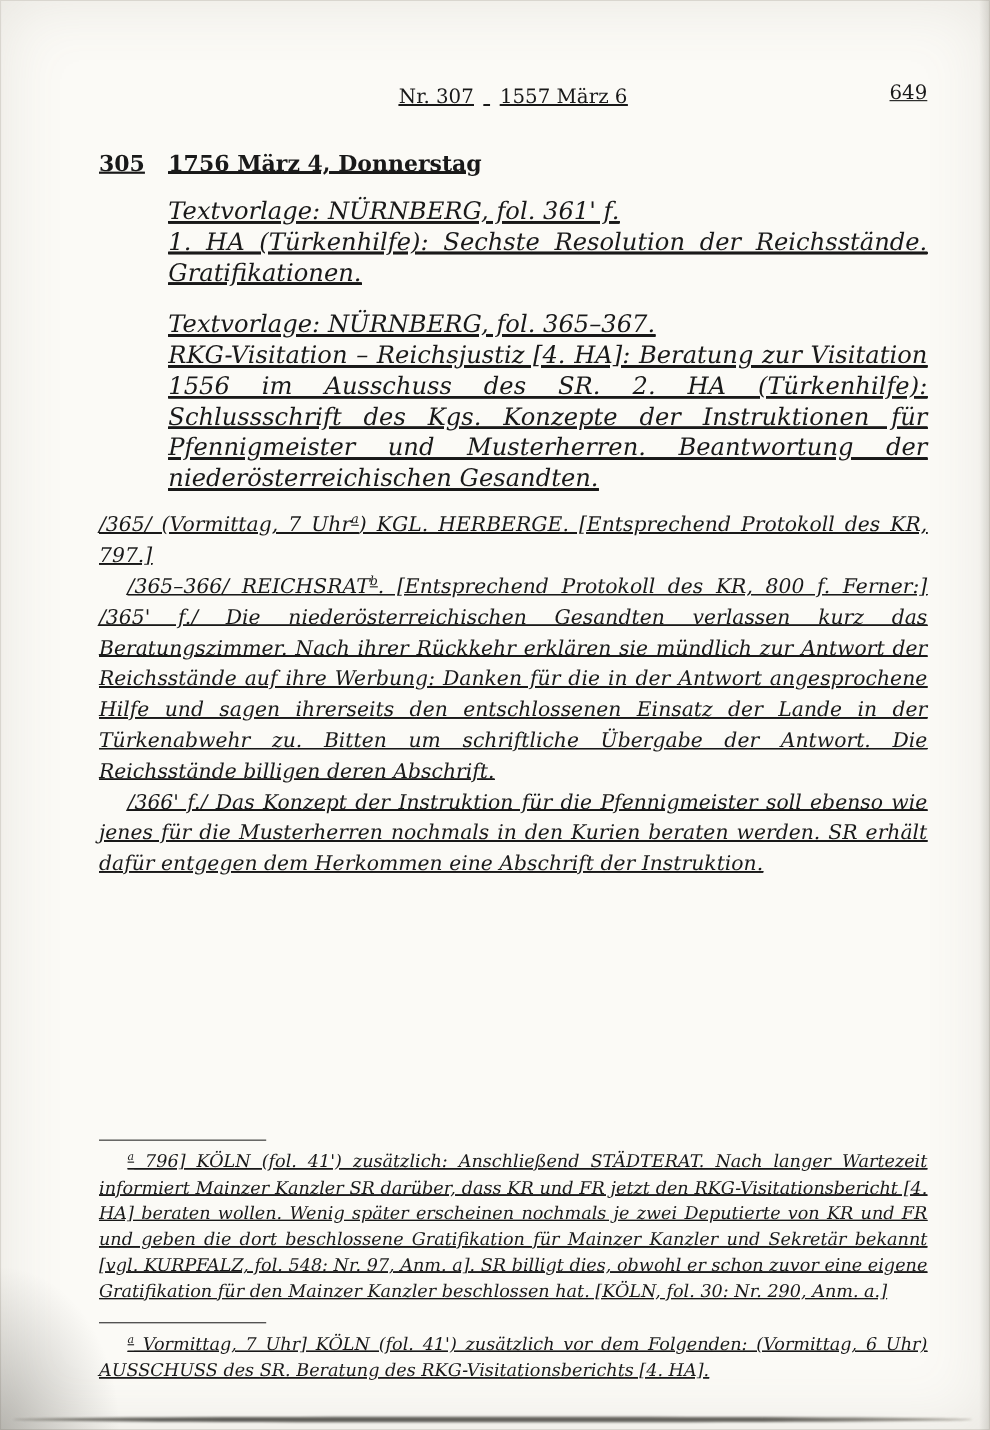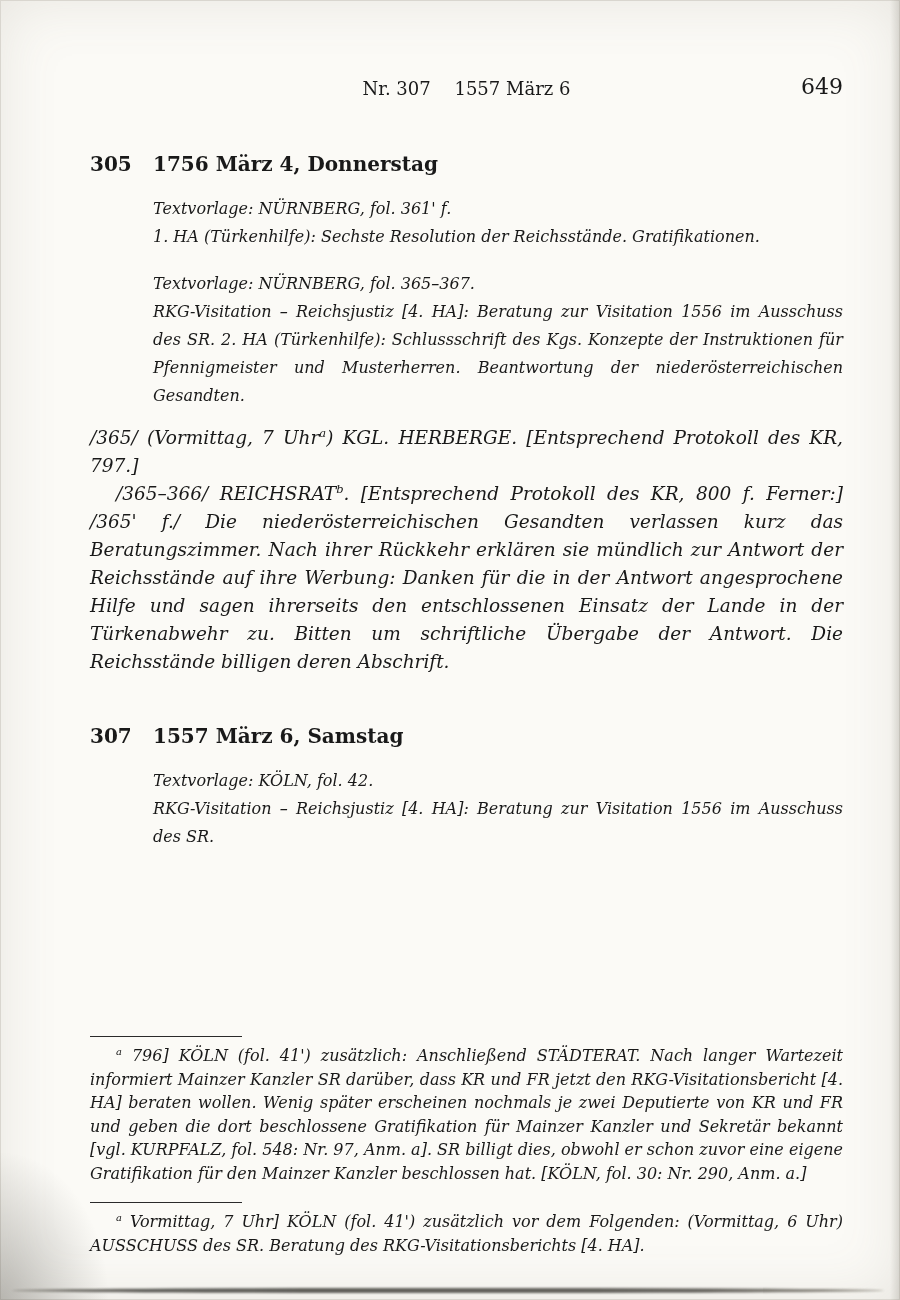--- a/index.html
+++ b/index.html
@@ -1,40 +1,40 @@
 <!DOCTYPE html>
 <html><head>
 <meta charset="utf-8">
 <style>
-  * { margin:0; padding:0; box-sizing:border-box; }
+  * { margin:0; padding:0; box-sizing:border-box;text-decoration:underline; }
   html,body { background:#e9e7e2; }
   .page {
     position:relative;
     width:900px; height:1300px;
     margin:0 auto;
     background:#fbfaf6;
     color:#191919;
     font-family:"DejaVu Serif","Liberation Serif",serif;
     overflow:hidden;
     box-shadow: inset 0 0 0 1px #d9d6cf, inset 0 0 60px rgba(110,104,92,.14);
   }
   .content { padding:78px 57px 0 90px; }
 
   
   .running-head { position:relative; text-align:center; font-size:18px; height:26px; }
   .rh-center span { margin:0 9px; }
-  .page-num { position:absolute; right:0; top:-4px; font-size:22px; }
+  .page-num { position:absolute; right:0; top:-4px; font-size:18px; }
 
   
   .entry-head { font-size:20px; font-weight:bold; margin-top:32px; }
-  .entry-num { display:inline-block; width:63px;margin-top:16px; }
+  .entry-num { display:inline-block; width:63px; }
   .source {
     margin:19px 0 14px 63px;
     font-style:italic;
-    font-size:16px; line-height:28px;
+    font-size:22px; line-height:28px;
     text-align:justify;
   }
   .body-p {
     font-style:italic;
     font-size:18.5px; line-height:28px;
     text-align:justify;
   }
   .body-p.ind { text-indent:26px; }
   .sup { font-size:62%; vertical-align:super; line-height:0; }
 
@@ -87,29 +87,23 @@
       </div>
     </section>
 
     <section class="entry" style="margin-top:14px;">
       <div class="source">
         <p>Textvorlage: NÜRNBERG, fol. 365–367.</p>
         <p>RKG-Visitation – Reichsjustiz [4. HA]: Beratung zur Visitation 1556 im Ausschuss des SR. 2. HA (Türkenhilfe): Schlussschrift des Kgs. Konzepte der Instruktionen für Pfennigmeister und Musterherren. Beantwortung der niederösterreichischen Gesandten.</p>
       </div>
       <p class="body-p"><span>/365/ (Vormittag, 7 Uhr</span><span class="sup">a</span><span>) KGL. HERBERGE. [Entsprechend Protokoll des KR, 797.]</span></p>
       <p class="body-p ind"><span>/365–366/ REICHSRAT</span><span class="sup">b</span><span>. [Entsprechend Protokoll des KR, 800 f. Ferner:] /365' f./ Die niederösterreichischen Gesandten verlassen kurz das Beratungszimmer. Nach ihrer Rückkehr erklären sie mündlich zur Antwort der Reichsstände auf ihre Werbung: Danken für die in der Antwort angesprochene Hilfe und sagen ihrerseits den entschlossenen Einsatz der Lande in der Türkenabwehr zu. Bitten um schriftliche Übergabe der Antwort. Die Reichsstände billigen deren Abschrift.</span></p>
+      <p class="body-p ind"><span>/366' f./ Das Konzept der Instruktion für die Pfennigmeister soll ebenso wie jenes für die Musterherren nochmals in den Kurien beraten werden. SR erhält dafür entgegen dem Herkommen eine Abschrift der Instruktion.</span></p>
     </section>
 
-    <section class="entry" style="margin-top:18px;">
-      <h2 class="entry-head"><span class="entry-num">307</span><span>1557 März 6, Samstag</span></h2>
-      <div class="source">
-        <p>Textvorlage: KÖLN, fol. 42.</p>
-        <p>RKG-Visitation – Reichsjustiz [4. HA]: Beratung zur Visitation 1556 im Ausschuss des SR.</p>
-      </div>
-    </section>
 
   </div>
 
   <div class="apparatus">
     <div class="app-block">
       <div class="fn-rule"></div>
       <p class="fn indent"><span class="sup">a</span><span> 796] KÖLN (fol. 41') zusätzlich: Anschließend STÄDTERAT. Nach langer Wartezeit informiert Mainzer Kanzler SR darüber, dass KR und FR jetzt den RKG-Visitationsbericht [4. HA] beraten wollen. Wenig später erscheinen nochmals je zwei Deputierte von KR und FR und geben die dort beschlossene Gratifikation für Mainzer Kanzler und Sekretär bekannt [vgl. KURPFALZ, fol. 548: Nr. 97, Anm. a]. SR billigt dies, obwohl er schon zuvor eine eigene Gratifikation für den Mainzer Kanzler beschlossen hat. [KÖLN, fol. 30: Nr. 290, Anm. a.]</span></p>
     </div>
     <div class="app-block">
       <div class="fn-rule"></div>

